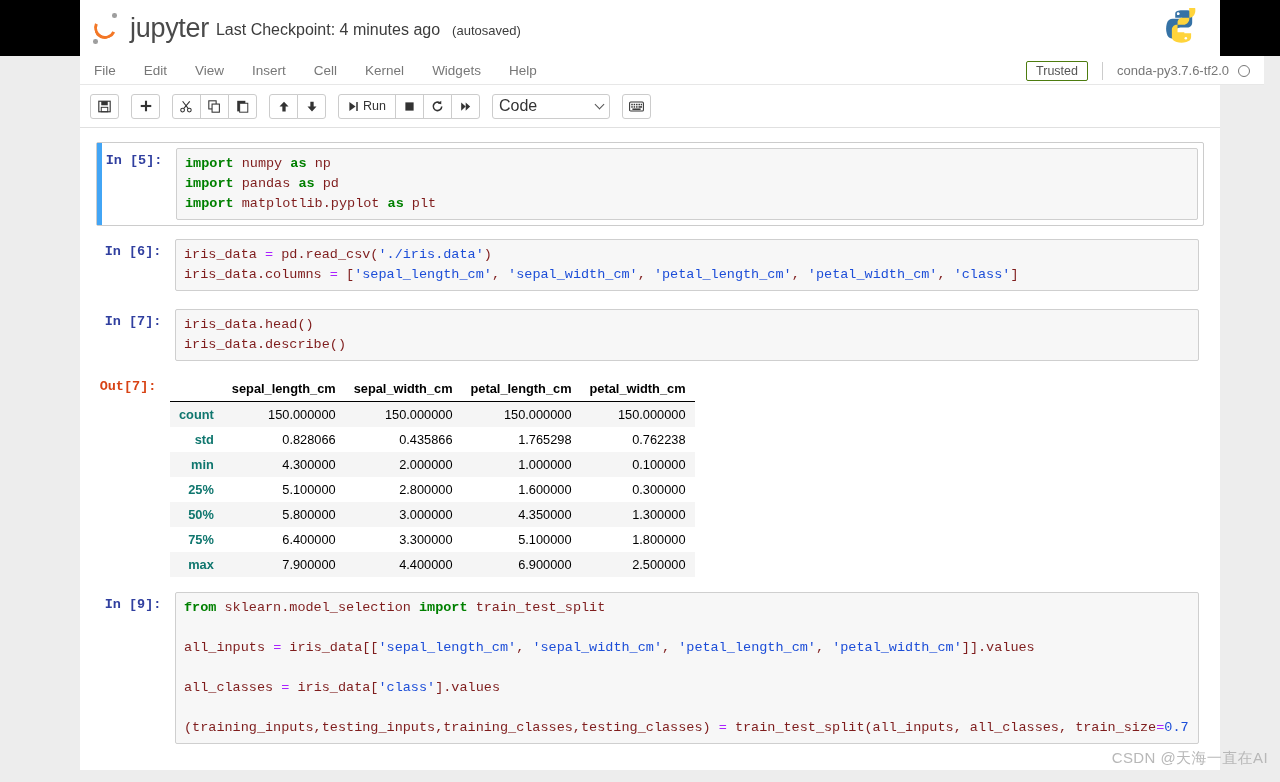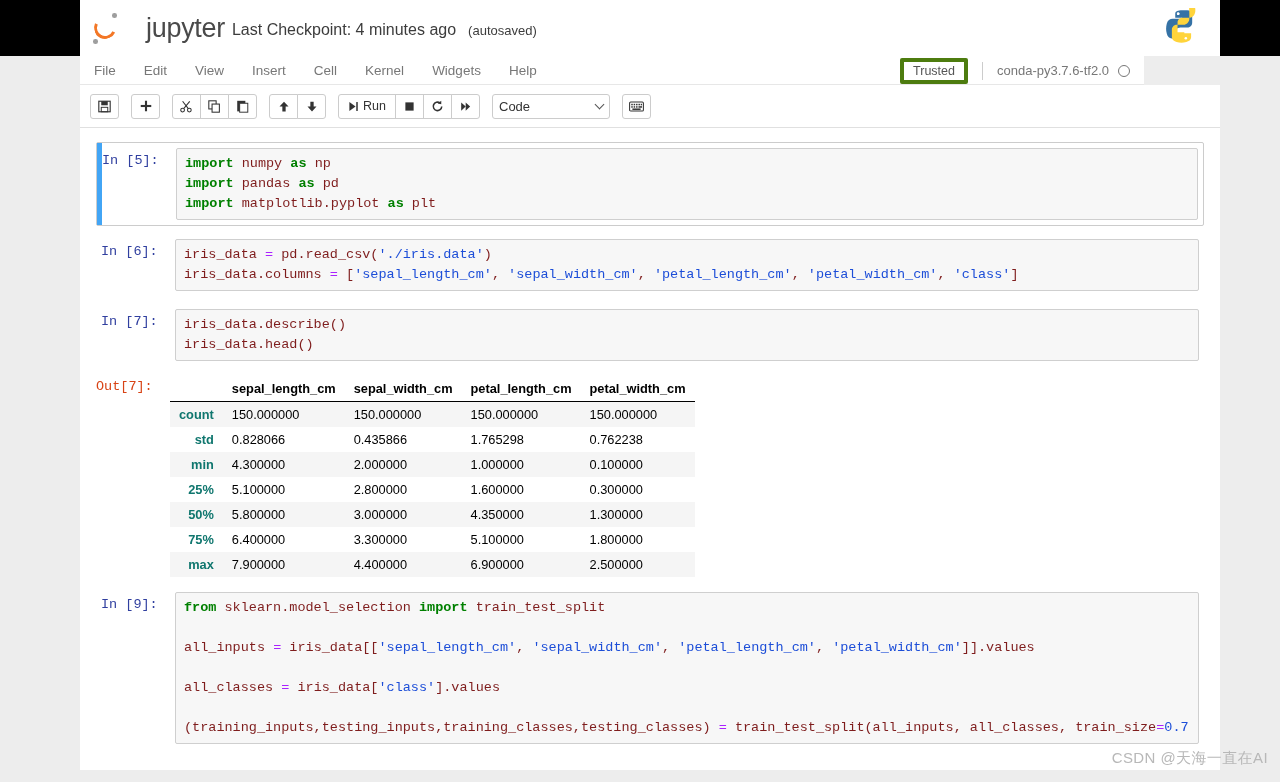--- a/index.html
+++ b/index.html
@@ -31,51 +31,51 @@
     border-radius: 50%;
     border-top-color: transparent;
     border-right-color: transparent;
     transform: rotate(-20deg);
   }
   .jlogo-dot { position: absolute; width: 4.6px; height: 4.6px; border-radius: 50%; background: #9e9e9e; }
   .jlogo-dot.d1 { left: 24px; top: 5px; }
   .jlogo-dot.d2 { left: 5px; top: 31px; }
   .jupyter-word {
     font-size: 27px; color: #4a4a4a; letter-spacing: -0.3px;
-    margin-left: 18px; font-weight: 400;
+    margin-left: 2px; font-weight: 400;
   }
   .nb-name {
     font-size: 19px; color: #333; margin-left: 16px; font-weight: 400;
   }
   .checkpoint {
     font-size: 16px; color: #3c3c3c; margin-left: 7px; padding-top: 4px;
   }
   .autosaved {
     font-size: 13px; color: #3c3c3c; margin-left: 12px; padding-top: 4px;
   }
   .py-logo {
     position: absolute; right: 20px; top: 8px; width: 36px; height: 36px;
   }
 
   
   .menubar {
-    position: absolute; left: 80px; top: 56px; width: 1064px; height: 29px;
+    position: absolute; left: 80px; top: 56px; width: 1184px; height: 29px;
     background: #fff; border-bottom: 1px solid #e7e7e7;
     display: flex; align-items: center;
   }
   .menu-item {
     font-size: 13.5px; color: #777; padding: 4px 14px; cursor: pointer;
     white-space: nowrap;
   }
   .menu-right {
     position: absolute; right: 14px; top: 0; height: 29px;
     display: flex; align-items: center; gap: 0px;
   }
   .trusted-badge {
-    font-size: 12.5px; color: #555; border: 4px solid #4d7c0f;
+    font-size: 12.5px; color: #555; border: 1px solid #4d7c0f;
     padding: 2px 9px; background: #fff; border-radius: 2px;
   }
   .kernel-sep {
     width: 1px; height: 18px; background: #ccc; margin: 0 14px;
   }
   .kernel-name { font-size: 13px; color: #777; }
   .kernel-indicator {
     width: 12px; height: 12px; border: 1.6px solid #777; border-radius: 50%;
     margin-left: 9px;
   }
@@ -93,21 +93,21 @@
     margin-left: -1px; cursor: pointer; color: #333; font-size: 13px;
     padding: 0 5px;
   }
   .tb-group .tb-btn:first-child { margin-left: 0; border-radius: 3px 0 0 3px; }
   .tb-group .tb-btn:last-child { border-radius: 0 3px 3px 0; }
   .tb-group .tb-btn:only-child { border-radius: 3px; }
   .tb-run { min-width: 58px; }
   .tb-run-label { font-size: 12.5px; margin-left: 4px; }
   .tb-select {
     height: 25px; width: 118px; border: 1px solid #ccc; border-radius: 3px;
-    background: #fff; font-size: 13px; color: #333; padding: 0 6px;
+    background: #fff; font-size: 16px; color: #333; padding: 0 6px;
     font-family: "Liberation Sans", sans-serif; cursor: pointer;
     display: flex; align-items: center; justify-content: space-between;
     margin-right: 12px;
   }
   .chevron {
     width: 7px; height: 7px; border-right: 1.6px solid #555;
     border-bottom: 1.6px solid #555; transform: rotate(45deg);
     margin-bottom: 3px;
   }
 
@@ -124,23 +124,23 @@
   }
   .cell.selected {
     border: 1px solid #ccc; border-radius: 2px;
     padding-left: 5px;
   }
   .cell.selected::before {
     content: ""; position: absolute; left: 0px; top: 0px; bottom: 0px;
     width: 5px; background: #42a5f5;
   }
   .prompt {
-    flex: 0 0 auto; width: 74px; text-align: left; padding-right: 10px;
+    flex: 0 0 auto; width: 74px; text-align: center; padding-right: 10px;
     font-family: "Liberation Mono", monospace; font-size: 13.5px;
-    color: #303f9f; padding-top: 5px; user-select: none;
+    color: #303f9f; padding-top: 5px; user-select: none; font-weight: bold;
   }
   .prompt.out { color: #d84315; }
   .input-area {
     flex: 1 1 auto; background: #f7f7f7; border: 1px solid #cfcfcf;
     border-radius: 2px; padding: 5px 8px; min-height: 26px;
     font-family: "Liberation Mono", monospace; font-size: 13.5px;
     line-height: 20px; color: #000; white-space: pre; overflow: hidden;
   }
   .code-line { white-space: pre; }
   .kw { color: #008000; font-weight: bold; }
@@ -159,21 +159,21 @@
   }
   table.df th, table.df td { padding: 5px 9px; }
   table.df thead th {
     text-align: right; font-weight: bold; color: #000;
     border-bottom: 1px solid #000; padding-bottom: 5px; font-size: 12.8px;
   }
   table.df thead th.corner { border-bottom: 1px solid #000; }
   table.df tbody th {
     text-align: right; font-weight: bold; color: #0f766e; font-size: 12.8px;
   }
-  table.df tbody td { text-align: left; color: #000; font-size: 12.8px; }
+  table.df tbody td { text-align: right; color: #000; font-size: 12.8px; }
   table.df tbody tr:nth-child(odd) { background: #f5f5f5; }
   table.df tbody tr:nth-child(even) { background: #fff; }
 
   .watermark {
     position: absolute; right: 12px; bottom: 14px;
     font-size: 15px; color: #b8b8b8; letter-spacing: 0.4px;
     pointer-events: none; white-space: nowrap;
   }
   .bottom-strip {
     position: absolute; left: 0; top: 770px; width: 1280px; height: 12px;
@@ -339,21 +339,21 @@
         <div class="cell selected">
           <div class="prompt">In [5]:</div>
           <div class="input-area"><div class="code-line"><span class="kw">import</span><span class="nm"> numpy </span><span class="kw">as</span><span class="nm"> np</span></div><div class="code-line"><span class="kw">import</span><span class="nm"> pandas </span><span class="kw">as</span><span class="nm"> pd</span></div><div class="code-line"><span class="kw">import</span><span class="nm"> matplotlib.pyplot </span><span class="kw">as</span><span class="nm"> plt</span></div></div>
         </div>
         <div class="cell">
           <div class="prompt">In [6]:</div>
           <div class="input-area"><div class="code-line"><span class="nm">iris_data </span><span class="op">=</span><span class="nm"> pd.read_csv(</span><span class="str">'./iris.data'</span><span class="nm">)</span></div><div class="code-line"><span class="nm">iris_data.columns </span><span class="op">=</span><span class="nm"> [</span><span class="str">'sepal_length_cm'</span><span class="nm">, </span><span class="str">'sepal_width_cm'</span><span class="nm">, </span><span class="str">'petal_length_cm'</span><span class="nm">, </span><span class="str">'petal_width_cm'</span><span class="nm">, </span><span class="str">'class'</span><span class="nm">]</span></div></div>
         </div>
         <div class="cell">
           <div class="prompt">In [7]:</div>
-          <div class="input-area"><div class="code-line"><span class="nm">iris_data.describe()</span></div><div class="code-line"><span class="nm">iris_data.head()</span></div></div>
+          <div class="input-area"><div class="code-line"><span class="nm">iris_data.head()</span></div><div class="code-line"><span class="nm">iris_data.describe()</span></div></div>
         </div>
       </div>
 
     <div class="out-row">
       <div class="prompt out">Out[7]:</div>
       <div class="out-body">
         <table class="df">
           <thead>
             <tr id="df-head-row">
               <th class="corner"></th>

